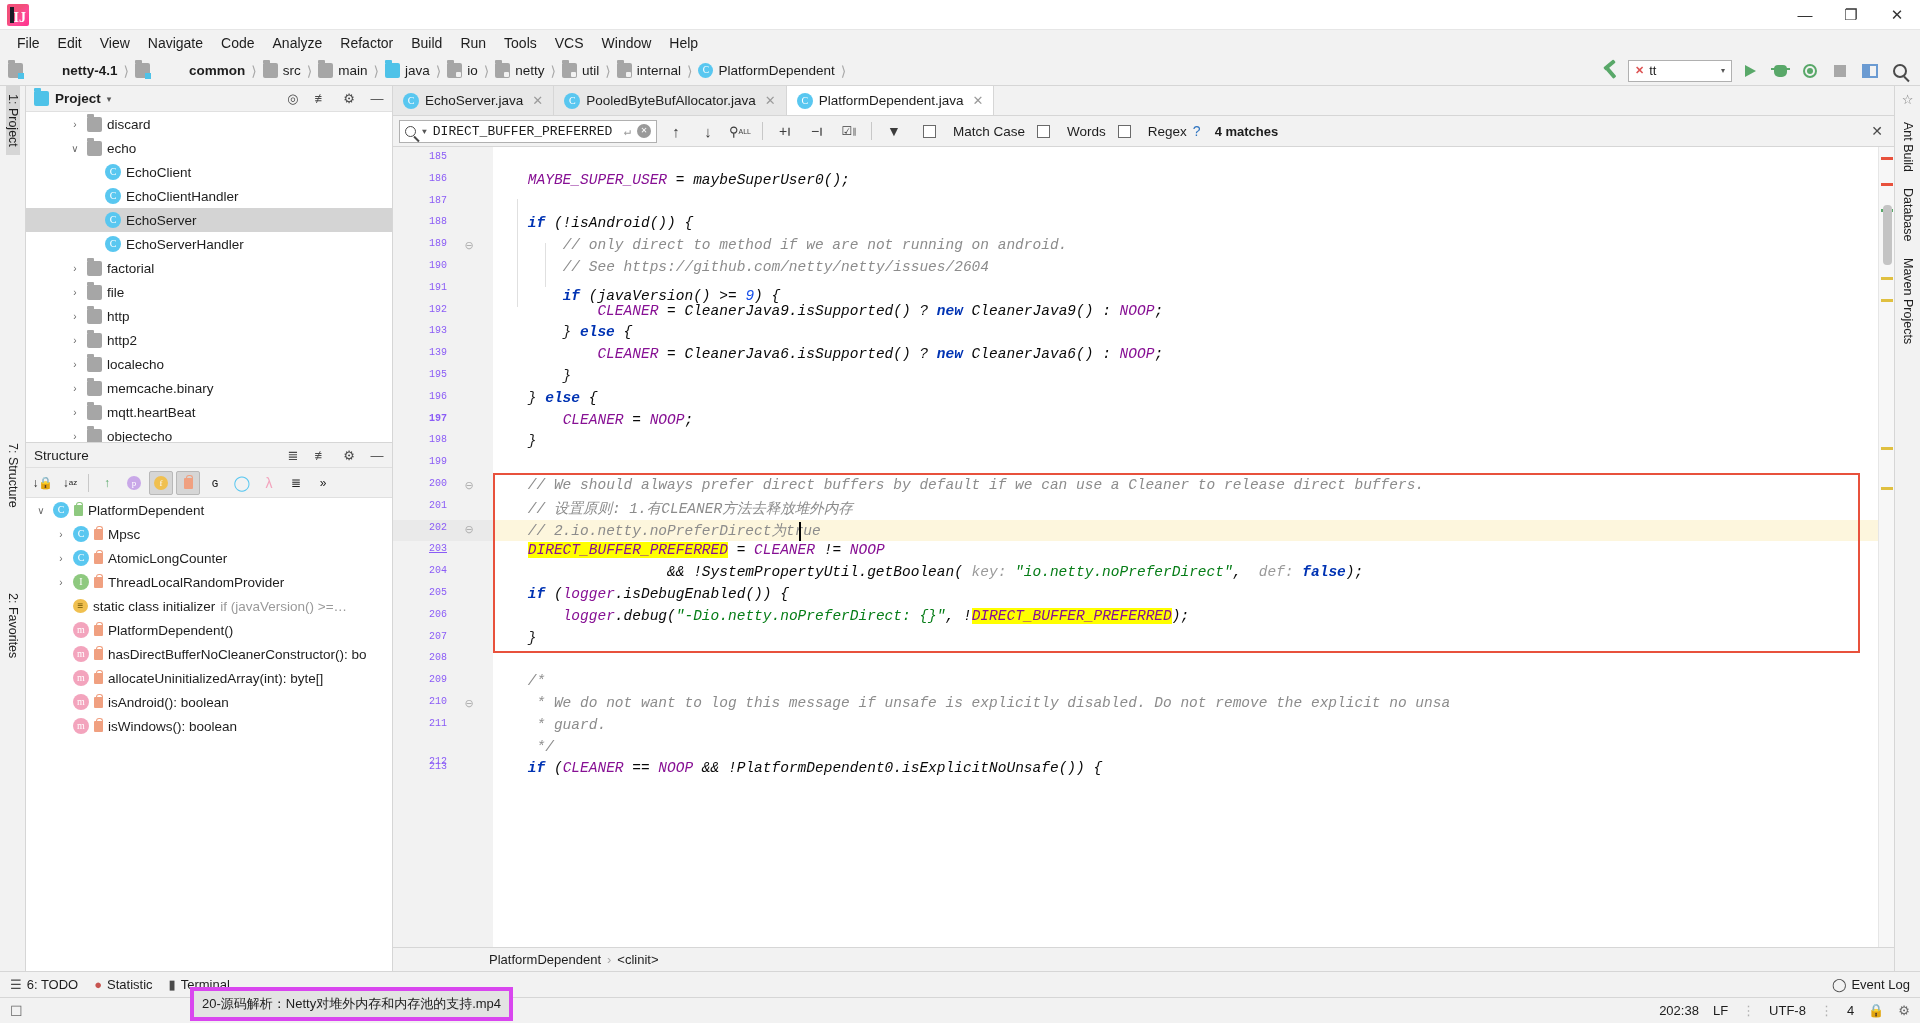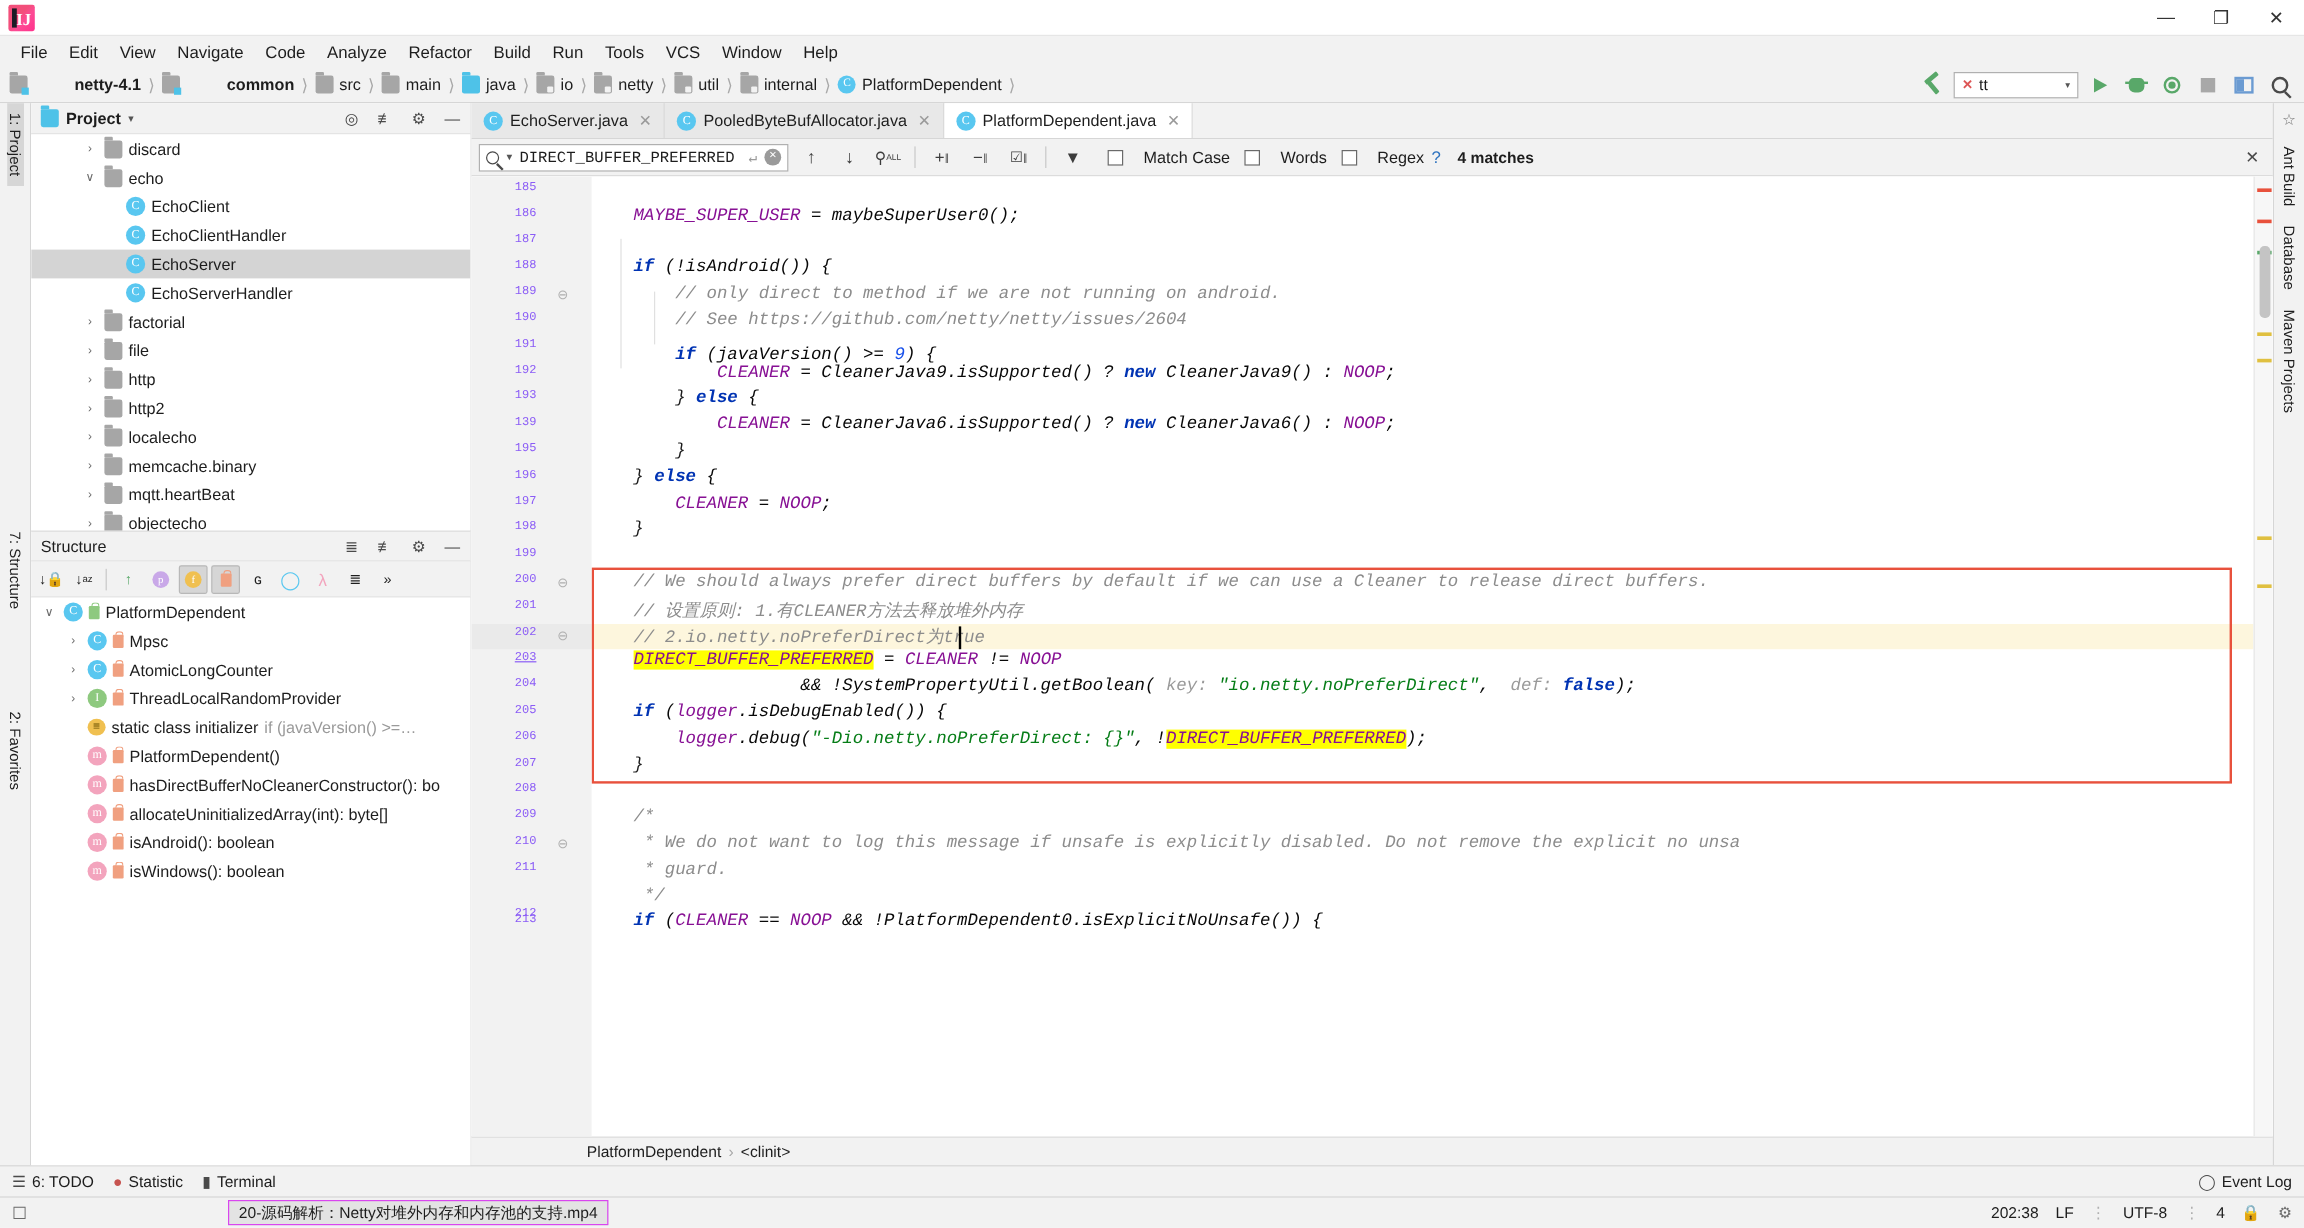--- a/index.html
+++ b/index.html
@@ -162,21 +162,21 @@
 
   
   .botstrip { height:26px; background:#f2f2f2; display:flex; align-items:center; gap:16px; padding:0 10px; border-top:1px solid #d6d6d6; flex:none;}
   .bot-item { display:flex; align-items:center; gap:5px; font-size:13px; white-space:nowrap;}
   .botstrip .sp { flex:1 1 auto; }
   .evlog { display:flex;align-items:center;gap:5px;font-size:13px;}
 
   
   .status { height:26px; background:#f2f2f2; display:flex; align-items:center; gap:14px; padding:0 10px; border-top:1px solid #d6d6d6; font-size:13px; flex:none;}
   .status .sp { flex:1 1 auto; }
-  .mediabar { position:absolute; left:190px; bottom:2px; height:21px; background:#e3e3e3; border:1px solid #d946ef; display:flex; align-items:center; padding:0 8px; font-size:13px; white-space:nowrap;}
+  .mediabar { position:absolute; left:190px; bottom:2px; height:34px; background:#e3e3e3; border:4px solid #d946ef; display:flex; align-items:center; padding:0 8px; font-size:13px; white-space:nowrap;}
 </style>
 </head>
 <body>
 
 <div class="app">
 
   <div class="titlebar">
     <div class="tb-logo">
       <div class="sq"></div>
         <div class="bar"></div>
@@ -547,21 +547,21 @@
               <div class="gutnum" style="top: 69.4px;">188</div>
               <div class="gutnum" style="top: 91.2px;">189</div>
               <div class="foldmark" style="top: 92.2px; color: rgb(176, 176, 176);">⊖</div>
               <div class="gutnum" style="top: 113px;">190</div>
               <div class="gutnum" style="top: 134.8px;">191</div>
               <div class="gutnum" style="top: 156.6px;">192</div>
               <div class="gutnum" style="top: 178.4px;">193</div>
               <div class="gutnum" style="top: 200.2px;">139</div>
               <div class="gutnum" style="top: 222px;">195</div>
               <div class="gutnum" style="top: 243.8px;">196</div>
-              <div class="gutnum" style="top: 265.6px;">197</div>
+              <div class="gutnum" style="top: 265.6px; font-weight: bold;">197</div>
               <div class="gutnum" style="top: 287.4px;">198</div>
               <div class="gutnum" style="top: 309.2px;">199</div>
               <div class="gutnum" style="top: 331px;">200</div>
               <div class="foldmark" style="top: 332px; color: rgb(176, 176, 176);">⊖</div>
               <div class="gutnum" style="top: 352.8px;">201</div>
               <div class="hl-row" style="top: 372.6px; height: 21.8px; background: rgb(234, 234, 234);"></div>
               <div class="gutnum" style="top: 374.6px;">202</div>
               <div class="foldmark" style="top: 375.6px; color: rgb(176, 176, 176);">⊖</div>
               <div class="gutnum" style="top: 396.4px; text-decoration: underline;">203</div>
               <div class="gutnum" style="top: 418.2px;">204</div>

